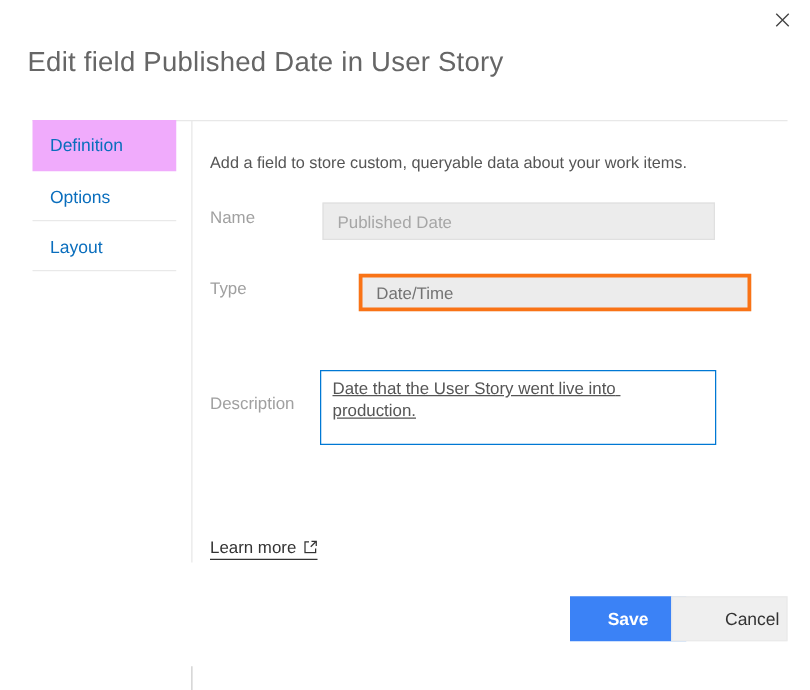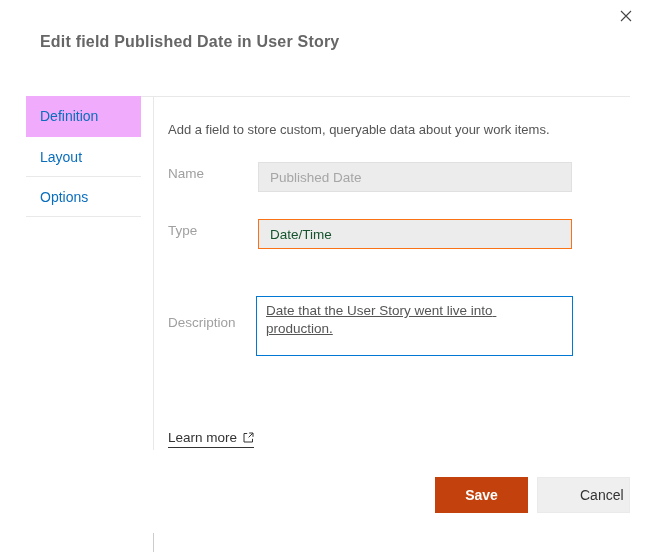--- a/index.html
+++ b/index.html
@@ -5,22 +5,22 @@
   html,body{margin:0;padding:0;}
   body{
     width:648px;height:552px;overflow:hidden;background:#fff;
     font-family:"Liberation Sans", sans-serif;
     -webkit-font-smoothing:antialiased;
   }
   .dialog{position:relative;width:648px;height:552px;background:#fff;}
 
   
   .title{
-    position:absolute;left:40px;top:22px;
-    font-size:16px;font-weight:700;color:#666;letter-spacing:.2px;white-space:nowrap;
+    position:absolute;left:22px;top:22px;
+    font-size:22px;font-weight:400;color:#666;letter-spacing:.2px;white-space:nowrap;
   }
   .close-btn{
     position:absolute;left:615px;top:5px;width:22px;height:22px;
     display:flex;align-items:center;justify-content:center;cursor:pointer;background:none;border:none;padding:0;
   }
 
   
   .hline-top{position:absolute;left:26px;top:96px;width:604px;height:1px;background:#e8e8e8;}
   .vline-content{position:absolute;left:153px;top:96px;width:1px;height:354px;background:#e8e8e8;}
   .vline-bottom-stub{position:absolute;left:153px;top:533px;width:1px;height:19px;background:#ccc;}
@@ -41,41 +41,41 @@
   .lbl-name{top:166px;}
   .lbl-type{top:223px;}
   .lbl-desc{top:315px;text-align:right;}
 
   .text-input{
     position:absolute;left:258px;width:314px;height:30px;box-sizing:border-box;
     background:#ececec;font-size:13.5px;padding:0 11px;outline:none;
     font-family:"Liberation Sans", sans-serif;
   }
   .input-name{top:162px;border:1px solid #e0e0e0;color:#a6a6a6;}
-  .input-type{top:219px;border:1px solid #f97316;color:#14532d;}
+  .input-type{top:219px;border:3px solid #f97316;color:#737373;margin-left:29px;}
 
   .desc-textarea{
     position:absolute;left:256px;top:296px;width:317px;height:60px;box-sizing:border-box;
     background:#fff;border:1.5px solid #0078d4;color:#555;font-size:13.5px;
     padding:5px 9px;resize:none;outline:none;overflow:hidden;
     font-family:"Liberation Sans", sans-serif;line-height:1.35;text-decoration:underline;
   }
 
   .learn-more{
     position:absolute;left:168px;top:430px;display:inline-flex;align-items:center;gap:6px;
     font-size:13.5px;color:#333;text-decoration:none;border-bottom:1px solid #333;
     padding-bottom:2px;cursor:pointer;
   }
 
   
   .btn{
     position:absolute;top:477px;width:93px;height:36px;border:none;cursor:pointer;
     font-size:14px;font-family:"Liberation Sans", sans-serif;
   }
-  .btn-save{left:435px;background:#c2410c;color:#fff;font-weight:600;}
+  .btn-save{left:456px;background:#3b82f6;color:#fff;font-weight:600;}
   .btn-cancel{left:537px;background:#efefef;color:#333;border:1px solid #eaeaea;box-sizing:border-box;padding-left:42px;}
 </style>
 </head>
 <body>
 
 <div class="dialog">
 
   <h1 class="title">Edit field Published Date in User Story</h1>
 
   <button class="close-btn" aria-label="Close">
@@ -85,22 +85,22 @@
       </svg>
     </span>
   </button>
 
   <div class="hline-top"></div>
   <div class="vline-content"></div>
   <div class="vline-bottom-stub"></div>
 
   <ul class="tabs">
     <li class="tab selected">Definition</li>
+    <li class="tab">Options</li>
     <li class="tab">Layout</li>
-    <li class="tab">Options</li>
   </ul>
 
   <div class="intro">Add a field to store custom, queryable data about your work items.</div>
 
   <label class="field-label lbl-name">Name</label>
   <input class="text-input input-name" type="text" disabled="" value="Published Date" style="">
 
   <label class="field-label lbl-type">Type</label>
   <input class="text-input input-type" type="text" disabled="" value="Date/Time" style="">
 

